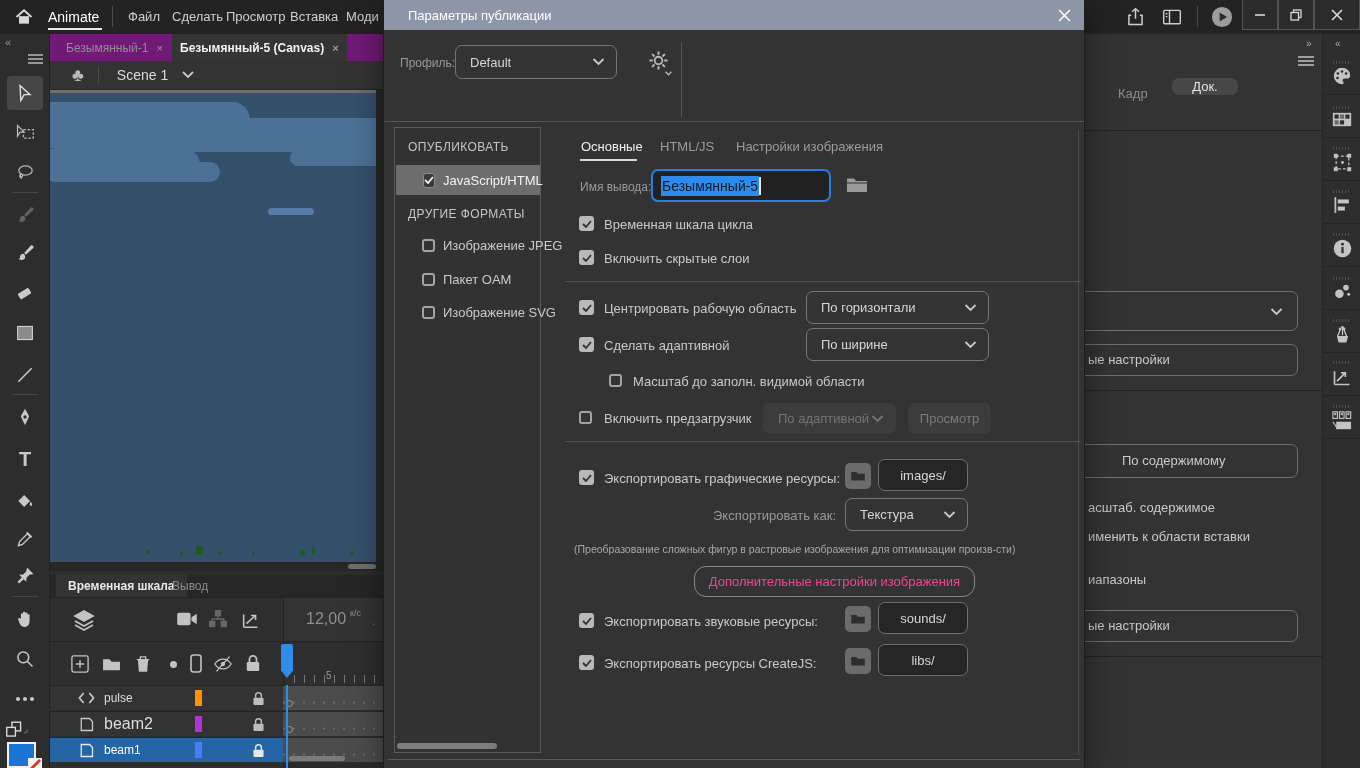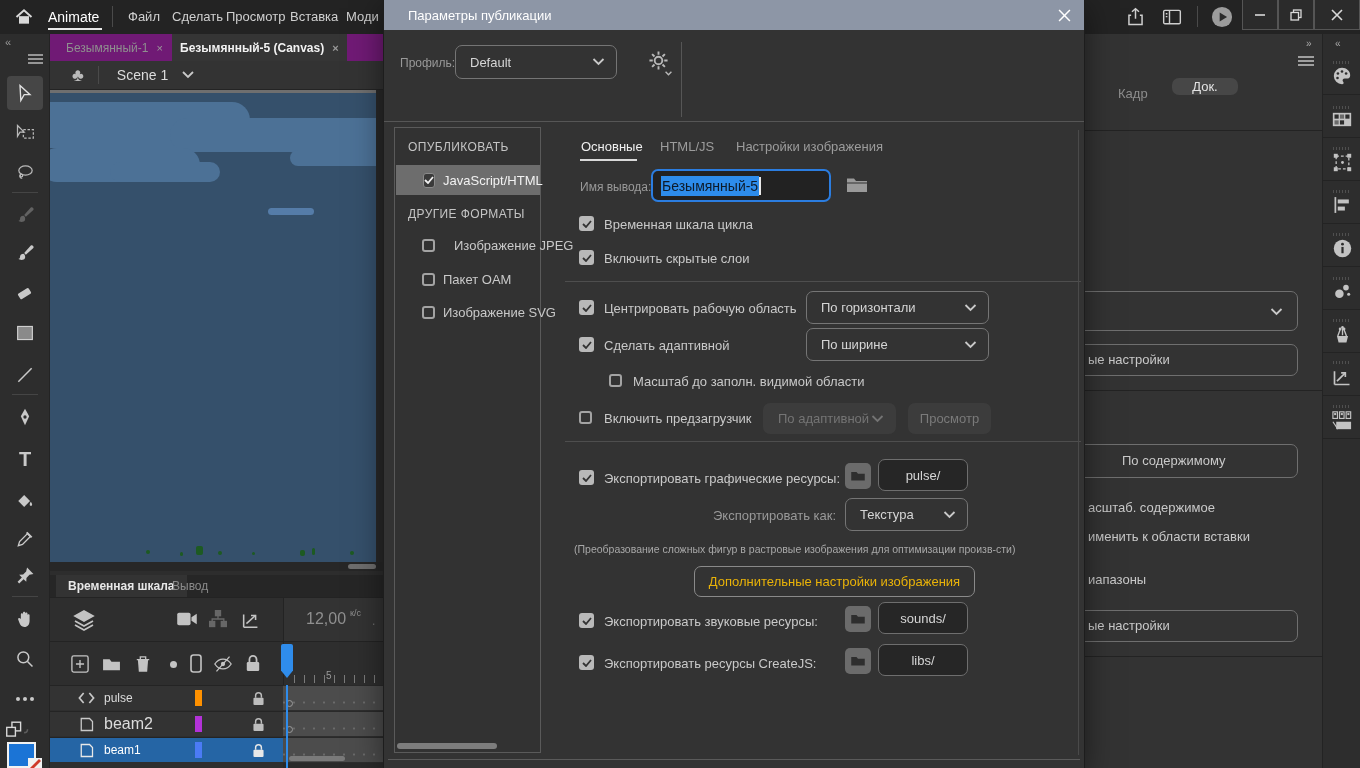--- a/index.html
+++ b/index.html
@@ -83,21 +83,21 @@
   .lst-sel{position:absolute;left:1px;width:144px;height:30px;background:#6d6d6d;display:flex;align-items:center;}
   .dlg-tab{position:absolute;top:0;font-size:13px;color:#9c9c9c;}
   .dlg-tab.active{color:#f0f0f0;}
   .input{position:absolute;background:#262626;border:1px solid #6e6e6e;border-radius:7px;display:flex;align-items:center;justify-content:center;}
   .input .txt{font-size:13px;color:#d6d6d6;}
   .name-input{position:absolute;left:267px;top:169px;width:180px;height:33px;background:#222;border:2px solid #2b7de0;border-radius:7px;display:flex;align-items:center;}
   .name-sel{margin-left:8px;background:#2d8ceb;color:#0d1b2a;font-size:14px;padding:2px 1px;}
   .caret{width:1.5px;height:18px;background:#e8e8e8;}
   .folder-btn{position:absolute;width:26px;height:26px;background:#6b6b6b;border-radius:5px;display:flex;align-items:center;justify-content:center;}
   .note{position:absolute;font-size:10.5px;color:#a8a8a8;white-space:nowrap;}
-  .big-btn{position:absolute;border:1px solid #8a8a8a;border-radius:7px;display:flex;align-items:center;justify-content:center;font-size:13px;color:#eab308;background:transparent;}
+  .big-btn{position:absolute;border:1px solid #8a8a8a;border-radius:12px;display:flex;align-items:center;justify-content:center;font-size:13px;color:#ec4899;background:transparent;}
   .dis-btn{position:absolute;background:#3c3c3c;border-radius:7px;display:flex;align-items:center;justify-content:center;font-size:13px;color:#7a7a7a;}
   .vline{position:absolute;width:1px;background:#565656;}
   .lst-scroll{position:absolute;left:2px;bottom:3px;width:100px;height:6px;background:#7d7d7d;border-radius:3px;}
 </style>
 </head>
 <body>
 
 <div class="app">
 
   <div class="menubar">
@@ -607,21 +607,21 @@
       <span class="lst-hdr" style="top:12px;">ОПУБЛИКОВАТЬ</span>
       <div class="lst-sel" style="top:37px;">
         <div style="width:15px;height:15px;background:#3a3a3a;border:1px solid #8a8a8a;border-radius:3px;margin-left:27px;display:flex;align-items:center;justify-content:center;">
           <svg width="10" height="8" viewBox="0 0 10 8">
               <path d="M1 4l3 3 5-6" stroke="#f0f0f0" stroke-width="1.8" fill="none"></path>
             </svg>
         </div>
         <span style="font-size:13px;color:#f2f2f2;margin-left:8px;">JavaScript/HTML</span>
       </div>
       <span class="lst-hdr" style="top:79px;">ДРУГИЕ ФОРМАТЫ</span>
-      <div style="position:absolute;left:27px;top:110px;display:flex;align-items:center;gap:11px;">
+      <div style="position:absolute;left:27px;top:110px;display:flex;align-items:center;">
         <div style="width:13px;height:13px;border:2px solid #a3a3a3;border-radius:3px;"></div>
         <span style="font-size:13px;color:#c9c9c9;margin-left:8px;white-space:nowrap;">Изображение JPEG</span>
       </div>
       <div style="position:absolute;left:27px;top:144px;display:flex;align-items:center;">
         <div style="width:13px;height:13px;border:2px solid #a3a3a3;border-radius:3px;"></div>
         <span style="font-size:13px;color:#c9c9c9;margin-left:8px;white-space:nowrap;">Пакет OAM</span>
       </div>
       <div style="position:absolute;left:27px;top:177px;display:flex;align-items:center;">
         <div style="width:13px;height:13px;border:2px solid #a3a3a3;border-radius:3px;"></div>
         <span style="font-size:13px;color:#c9c9c9;margin-left:8px;white-space:nowrap;">Изображение SVG</span>
@@ -707,21 +707,21 @@
           <path d="M1 4l3 3 5-6" stroke="#333" stroke-width="1.8" fill="none"></path>
         </svg>
       </div>
     <span class="lbl" style="position:absolute;left:220px;top:471px;">Экспортировать графические ресурсы:</span>
     <div class="folder-btn" style="left:461px;top:463px;">
       <svg width="16" height="12" viewBox="0 0 20 16">
           <path d="M1 2.5h7l2 2.5h9v9H1z" fill="#2e2e2e"></path>
         </svg>
     </div>
     <div class="input" style="left:494px;top:459px;width:90px;height:32px;">
-      <span class="txt">pulse/</span>
+      <span class="txt">images/</span>
     </div>
 
     <span class="lbl-dim" style="position:absolute;left:329px;top:508px;font-size:13px;">Экспортировать как:</span>
     <div class="dd" style="left:461px;top:498px;width:123px;height:33px;">
       <span class="txt">Текстура</span>
       <svg class="chev" width="13" height="8" viewBox="0 0 12 8">
           <path d="M1 1l5 5 5-5" stroke="#c9c9c9" fill="none" stroke-width="1.8"></path>
         </svg>
     </div>
 

